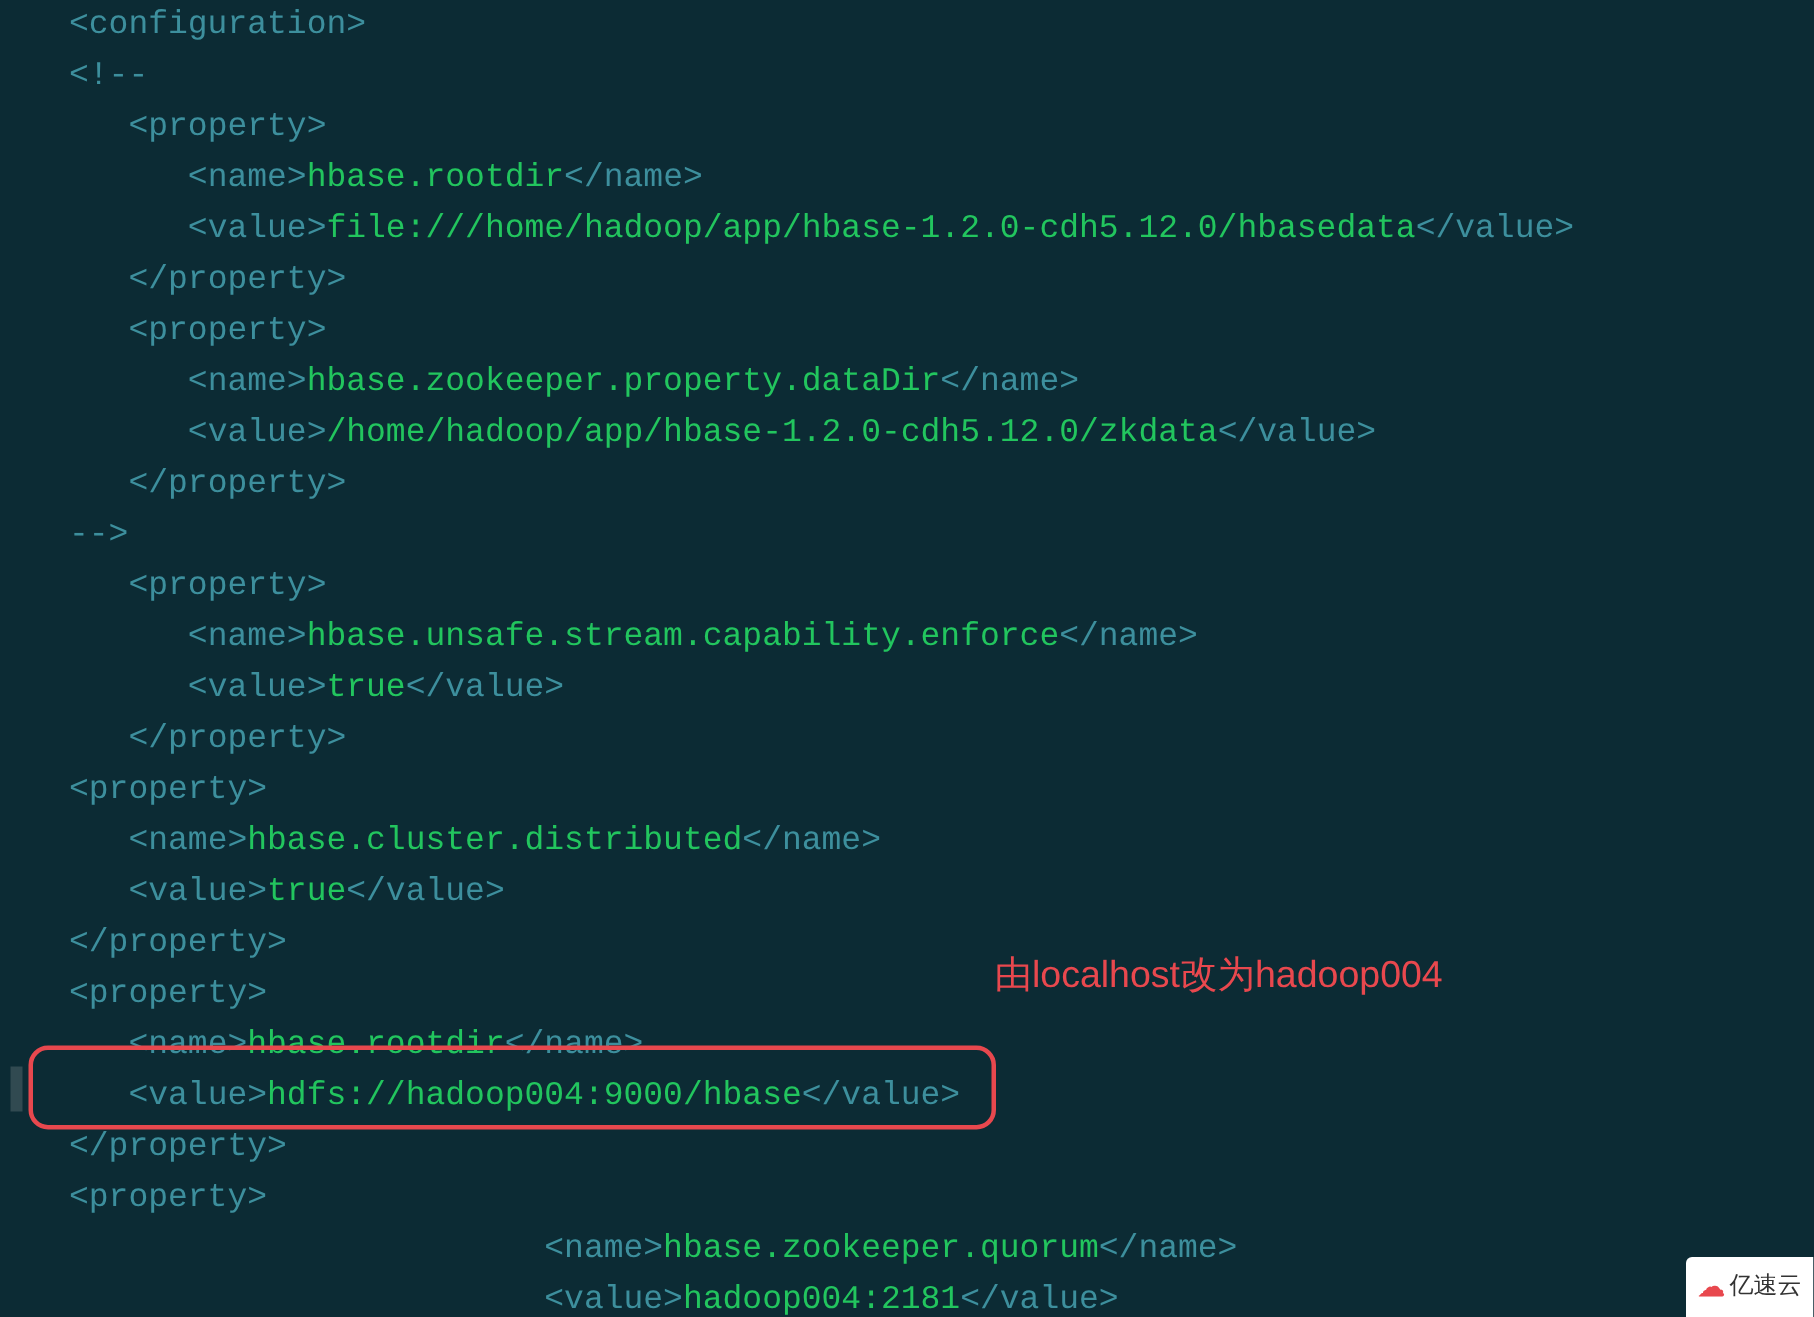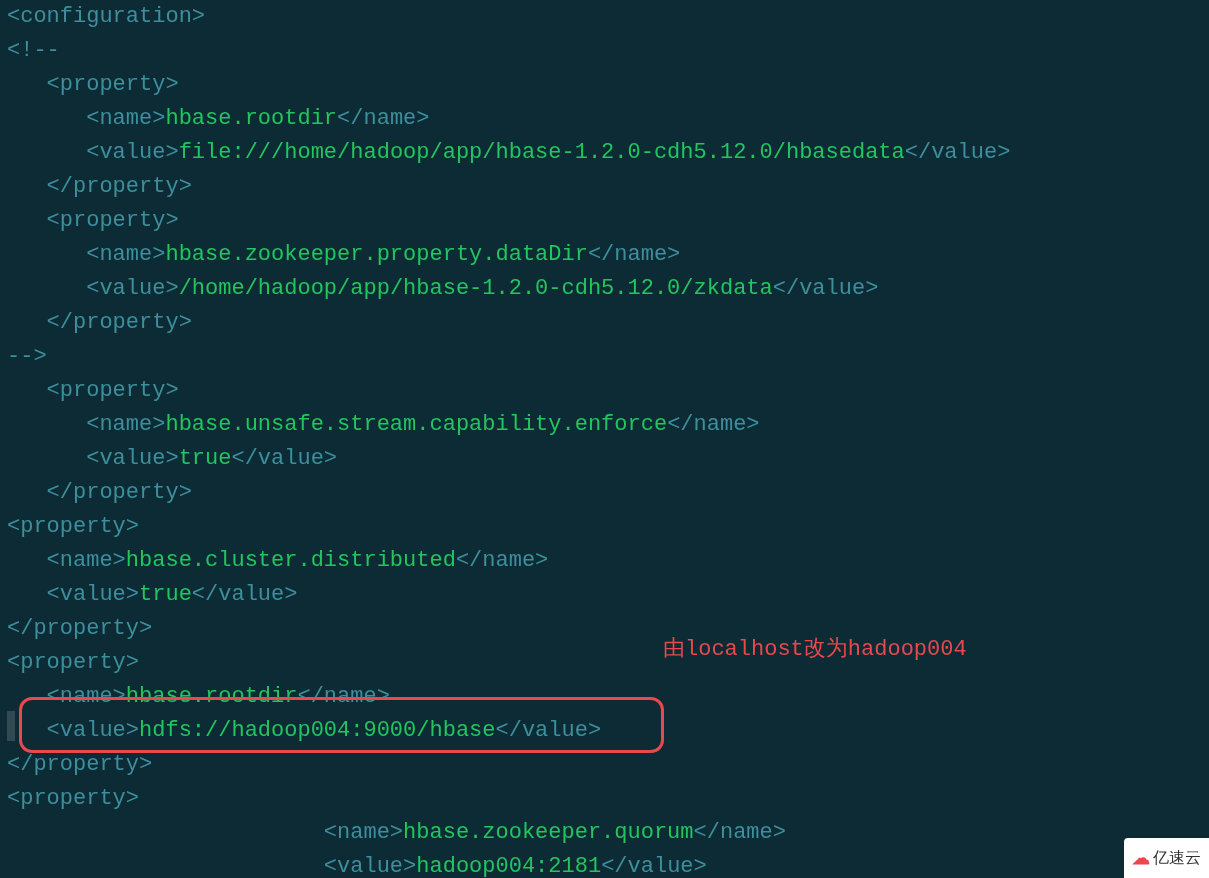--- a/index.html
+++ b/index.html
@@ -29,43 +29,43 @@
     height: 56px;
     border: 3px solid #e8484e;
     border-radius: 13px;
     pointer-events: none;
   }
   .annotation {
     position: absolute;
     left: 663px;
     top: 633px;
     color: #e8484e;
-    font-size: 22px;
-    font-family: Liberation Mono, monospace;
+    font-size: 25px;
+    font-family: Liberation Sans, sans-serif;
   }
   .watermark {
     position: absolute;
     right: 0;
     bottom: 0;
     background: #fff;
     padding: 3px 8px;
     font-size: 16px;
     color: #333;
     font-family: 'Microsoft YaHei', sans-serif;
     display: flex;
     align-items: center;
     gap: 3px;
     border-top-left-radius: 4px;
   }
   .watermark-icon {
     color: #e8484e;
     font-size: 18px;
     font-weight: bold;
   }
-  .line { display: block; }
+  .line { display: block; margin-left: 39px; }
   .selection-highlight {
     position: absolute;
     left: 7px;
     top: 711px;
     width: 8px;
     height: 30px;
     background: rgba(200,200,200,0.2);
   }
 </style>
 </head>

